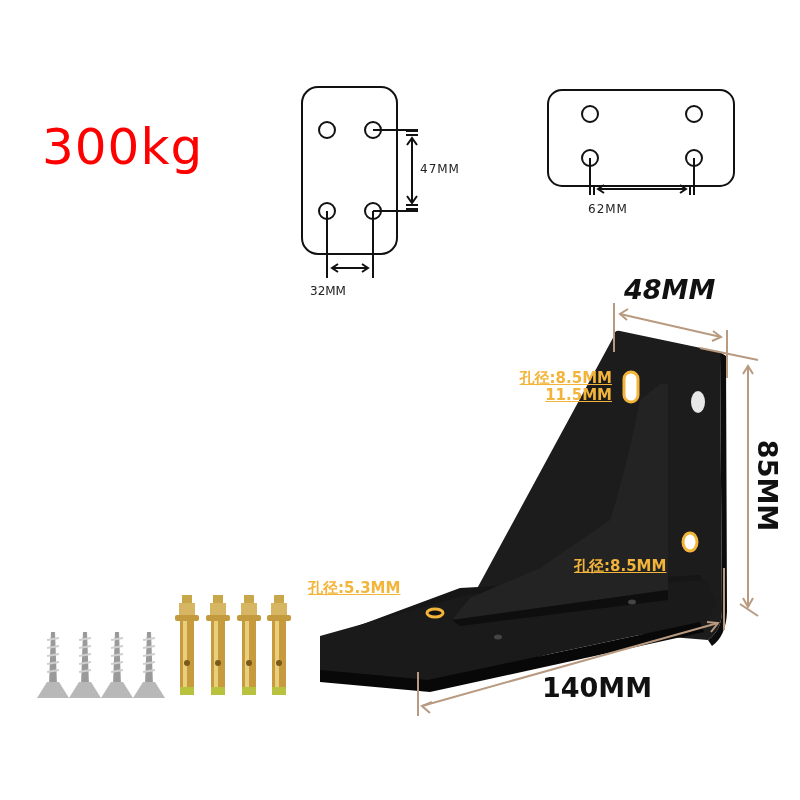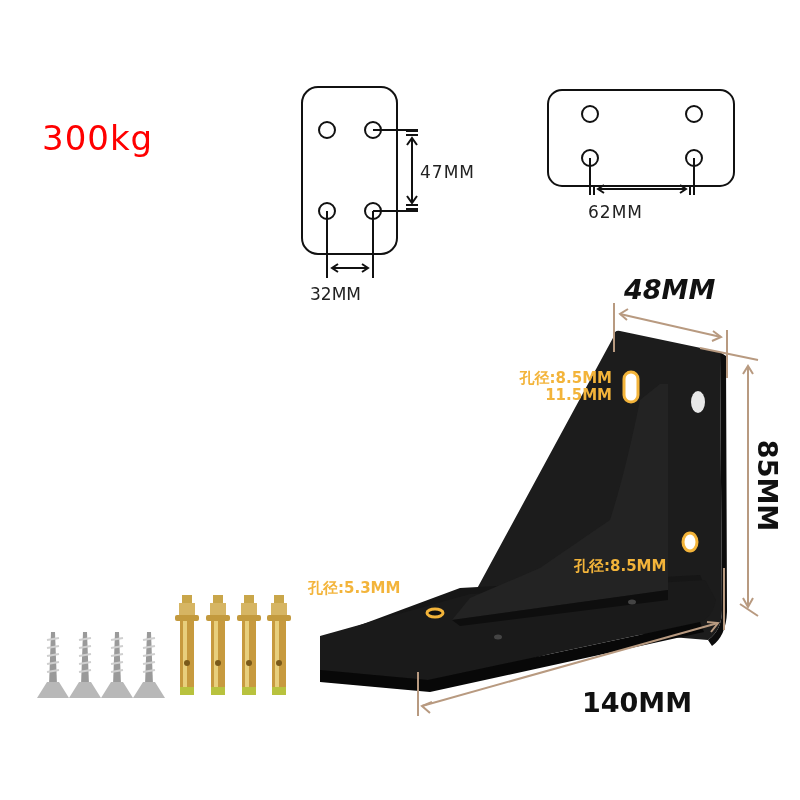--- a/index.html
+++ b/index.html
@@ -1,21 +1,21 @@
 <!DOCTYPE html>
 <html><head>
 <meta charset="utf-8">
 <style>
   html,body{margin:0;padding:0;background:#fff;}
   body{width:800px;height:800px;position:relative;overflow:hidden;font-family:"DejaVu Sans",sans-serif;}
   .abs{position:absolute;}
-  .weight{left:42px;top:118px;font-size:34px;color:#ff0000;font-family:"DejaVu Sans",sans-serif;letter-spacing:1px;}
-  .dimtxt{font-family:"DejaVu Sans",sans-serif;color:#222;font-size:17px;letter-spacing:1px;}
+  .weight{left:42px;top:118px;font-size:50px;color:#ff0000;font-family:"DejaVu Sans",sans-serif;letter-spacing:1px;}
+  .dimtxt{font-family:"DejaVu Sans",sans-serif;color:#222;font-size:12px;letter-spacing:1px;}
   .bigdim{font-family:"DejaVu Sans",sans-serif;font-weight:bold;color:#111;font-size:27px;}
-  .note{font-family:"DejaVu Sans",sans-serif;font-weight:bold;color:#f3b43a;font-size:15px;line-height:17px;text-align:right;}
+  .note{font-family:"DejaVu Sans",sans-serif;font-weight:bold;color:#f3b43a;font-size:15px;line-height:17px;text-align:right;text-decoration:underline;}
   svg{position:absolute;left:0;top:0;}
 </style>
 </head>
 <body>
 
 <div class="abs weight">300kg</div>
 
 <svg width="800" height="800" viewBox="0 0 800 800">
 
   <g fill="none" stroke="#111" stroke-width="2">
@@ -161,20 +161,20 @@
     </g>
   </g>
 </svg>
 
 <div class="abs dimtxt" style="left:420px;top:162px;">47MM</div>
 <div class="abs dimtxt" style="left:310px;top:284px;letter-spacing:0;text-align:right;">32MM</div>
 <div class="abs dimtxt" style="left:588px;top:202px;">62MM</div>
 
 <div class="abs bigdim" style="left:624px;top:274px;font-style:italic;">48MM</div>
 <div class="abs bigdim" style="left:722px;top:470px;transform:rotate(90deg);transform-origin:center;">85MM</div>
-<div class="abs bigdim" style="left:582px;top:672px;margin-top:15px;">140MM</div>
+<div class="abs bigdim" style="left:542px;top:672px;">140MM</div>
 
 <div class="abs note" style="left:480px;top:370px;width:132px;">
   <div>孔径:8.5MM</div>
   <div>11.5MM</div>
 </div>
 <div class="abs note" style="left:574px;top:558px;">孔径:8.5MM</div>
 <div class="abs note" style="left:308px;top:580px;">孔径:5.3MM</div>
 
 </body></html>

